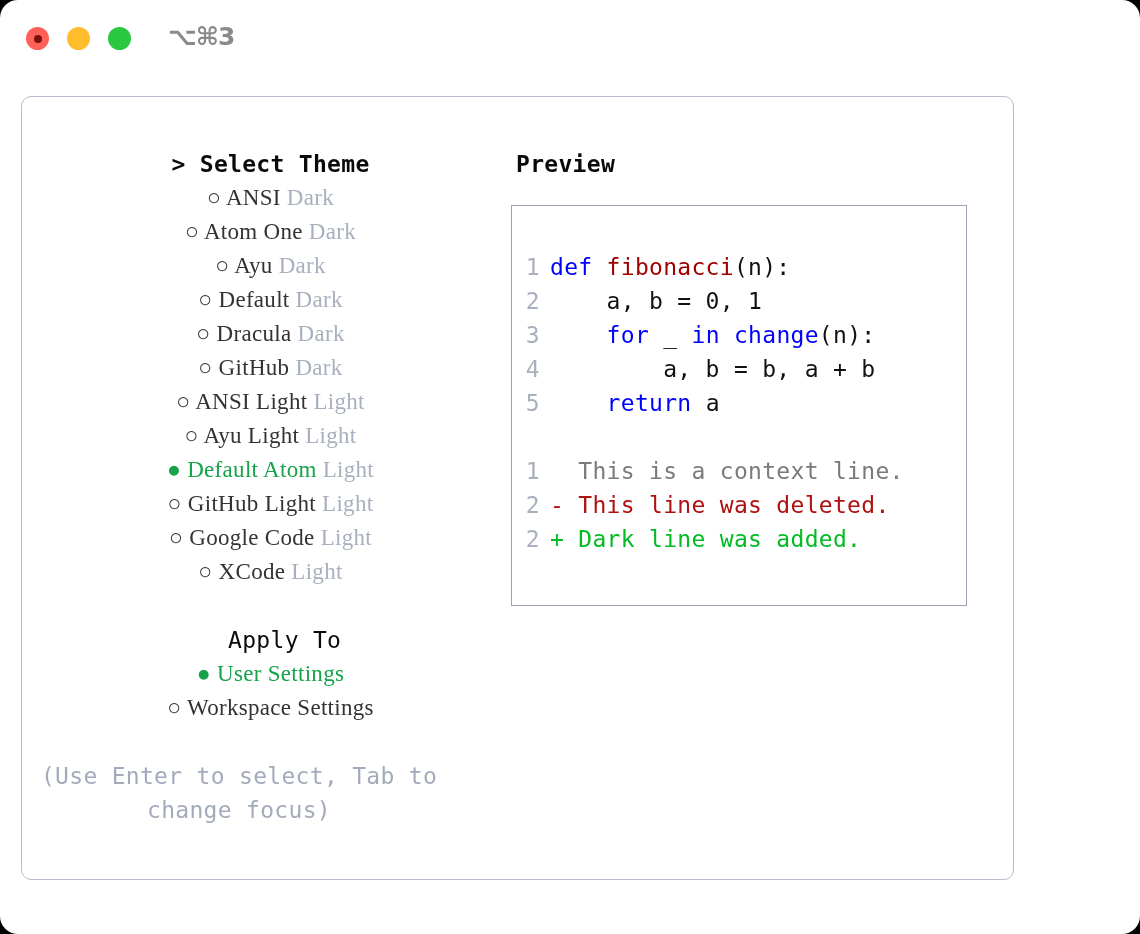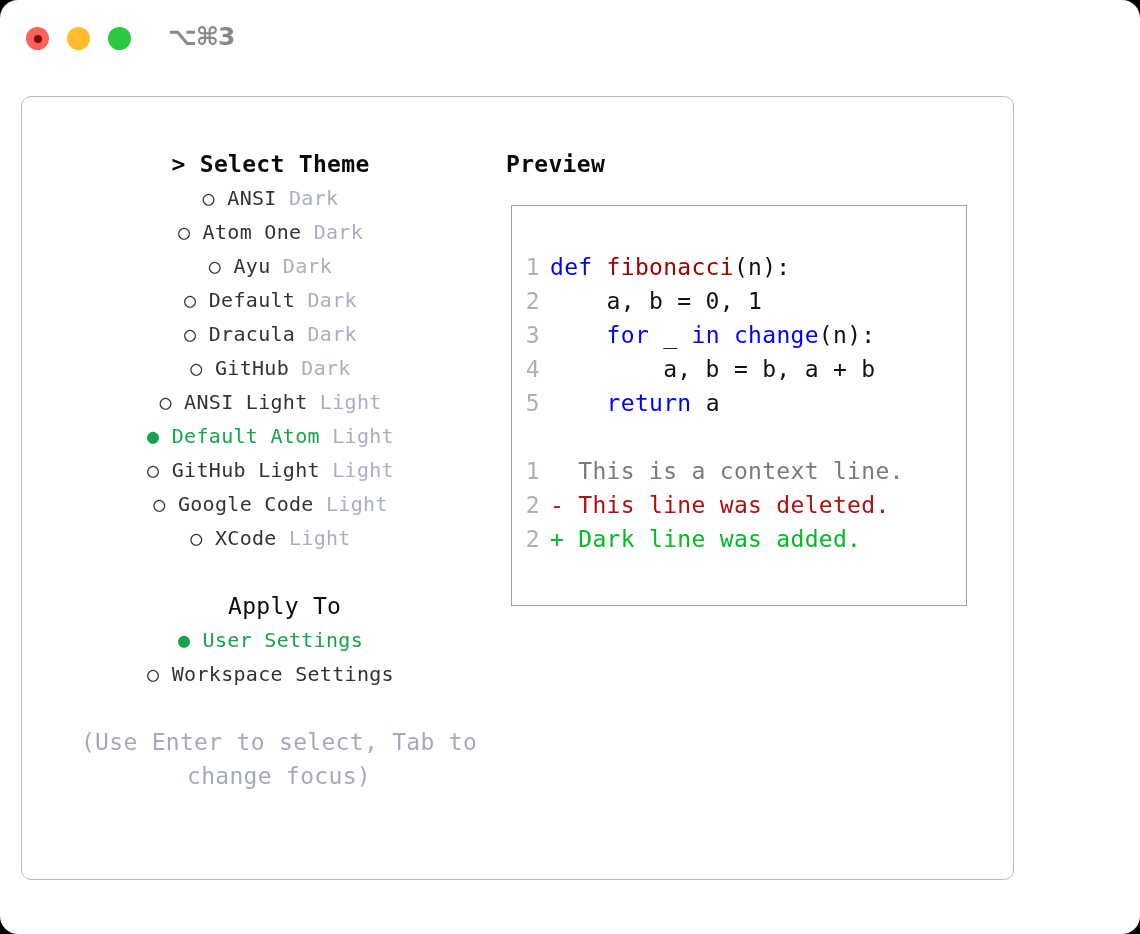--- a/index.html
+++ b/index.html
@@ -107,26 +107,27 @@
   .list-header {
     font-size: 23px;
     font-weight: bold;
     color: #0a0a0a;
     line-height: 34px;
     white-space: pre;
     letter-spacing: 0.3px;
   }
 
   .row {
-    font-size: 20px;
+    font-size: 23px;
     line-height: 34px;
     white-space: pre;
     color: #333333;
     letter-spacing: 0.3px;
     display: block;
+    font-family: Liberation Serif, serif;
   }
   .bullet { display: inline; }
   .row.selected { color: #16a34a; }
   .row.selected .bullet { color: #16a34a; }
   .row .tag { color: #a8b0bf; }
   .row.selected .tag { color: #a8b0bf; }
 
   .section-gap { height: 34px; }
 
   .sub-header {
@@ -136,29 +137,28 @@
     color: #0a0a0a;
     letter-spacing: 0.3px;
   }
 
   .hint {
     font-size: 23px;
     line-height: 34px;
     color: #a3abbb;
     letter-spacing: 0.3px;
     width: 400px;
-    margin-left: 40px;
   }
 
   
   .preview-title {
     font-size: 23px;
     font-weight: bold;
     color: #0a0a0a;
-    margin-left: 4px;
+    margin-left: 14px;
     letter-spacing: 0.3px;
     line-height: 34px;
   }
 
   .preview-box {
     margin-top: 24px;
     margin-left: 9px;
     width: 456px;
     height: 401px;
     border: 1.5px solid #9aa3b3;
@@ -210,20 +210,21 @@
       <div class="col-left">
         <div class="list-header">&gt; Select Theme</div>
         <div id="theme-list">
             <div class="row"><span class="bullet">○</span><span> ANSI </span><span class="tag">Dark</span></div>
             <div class="row"><span class="bullet">○</span><span> Atom One </span><span class="tag">Dark</span></div>
             <div class="row"><span class="bullet">○</span><span> Ayu </span><span class="tag">Dark</span></div>
             <div class="row"><span class="bullet">○</span><span> Default </span><span class="tag">Dark</span></div>
             <div class="row"><span class="bullet">○</span><span> Dracula </span><span class="tag">Dark</span></div>
             <div class="row"><span class="bullet">○</span><span> GitHub </span><span class="tag">Dark</span></div>
             <div class="row"><span class="bullet">○</span><span> ANSI Light </span><span class="tag">Light</span></div>
+            <div class="row"><span class="bullet">○</span><span> Ayu Light </span><span class="tag">Light</span></div>
             <div class="row selected"><span class="bullet">●</span><span> Default Atom </span><span class="tag">Light</span></div>
             <div class="row"><span class="bullet">○</span><span> GitHub Light </span><span class="tag">Light</span></div>
             <div class="row"><span class="bullet">○</span><span> Google Code </span><span class="tag">Light</span></div>
             <div class="row"><span class="bullet">○</span><span> XCode </span><span class="tag">Light</span></div>
           </div>
 
         <div class="section-gap"></div>
 
         <div class="sub-header">  Apply To</div>
         <div id="apply-list">

